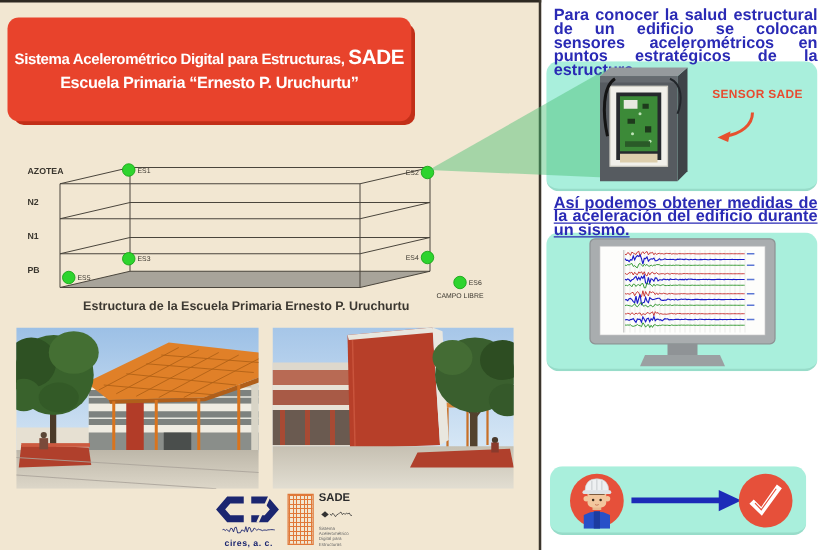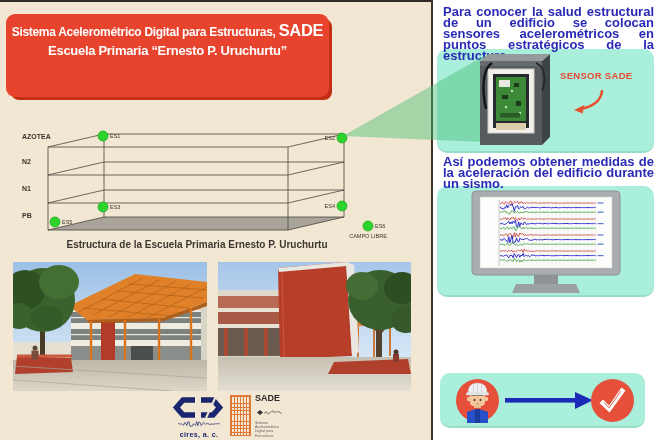--- a/index.html
+++ b/index.html
@@ -8,21 +8,21 @@
           font-family:"Liberation Sans",sans-serif;}
   .abs{position:absolute;}
 
   
   #left-panel{left:0;top:0;width:433px;height:440px;background:#f2e7d2;}
   #top-line{left:0;top:0;width:433px;height:2px;background:#2e2922;}
   #v-sep{left:431px;top:0;width:2px;height:440px;background:#3b352c;z-index:3;}
 
   
   #banner{left:6px;top:14px;width:323px;height:83px;background:#e8432c;border-radius:9px;
-          box-shadow:4px 4px 0 -1px #c22f18;color:#ffffff;text-align:center;padding-top:8px;z-index:2;}
+          box-shadow:4px 4px 0 -1px #c22f18;color:#ffffff;text-align:center;padding-top:24px;z-index:2;}
   #banner .l1{font-size:12px;font-weight:bold;letter-spacing:-0.3px;line-height:16px;}
   #banner .l1 .acr{font-size:16.5px;}
   #banner .l2{font-size:13px;font-weight:bold;letter-spacing:-0.3px;line-height:17px;margin-top:2px;}
   #banner .l3{font-size:13px;font-weight:bold;letter-spacing:-0.3px;line-height:17px;margin-top:2px;}
 
   svg text{font-family:"Liberation Sans",sans-serif;}
 
   
   .para{width:211px;color:#2a2ab5;font-size:13px;font-weight:bold;line-height:11px;
         text-align:justify;z-index:2;}
@@ -259,28 +259,28 @@
       <circle cx="30" cy="56" r="1.2" fill="#bfe3b8"></circle>
       <circle cx="36" cy="40" r="1.2" fill="#bfe3b8"></circle>
       <circle cx="44" cy="62" r="1.2" fill="#bfe3b8"></circle>
       <rect x="24" y="62" width="20" height="4.5" fill="#2a5a28"></rect>
     </g>
     <rect x="20" y="72" width="30" height="7" fill="#dcceac"></rect>
     <path d="M16,12 C6,18 6,40 10,58" stroke="#141414" stroke-width="2.4" fill="none"></path>
     <path d="M60,12 C70,16 70,30 66,40" stroke="#22262a" stroke-width="1.6" fill="none"></path>
   </svg>
 
-  <div class="abs" id="sensor-label" style="left:560px;top:70px;width:92px;">SENSOR SADE</div>
+  <div class="abs" id="sensor-label" style="left:560px;top:70px;width:92px;text-align:center;">SENSOR SADE</div>
 
   <svg class="abs" style="left:572px;top:88px;z-index:6;" width="34" height="26" viewBox="0 0 34 26">
     <path d="M30,2 C30,12 21,19 8,21" stroke="#e6502f" stroke-width="2.4" fill="none"></path>
     <polygon points="2,22 12.5,17 10.5,25.5" fill="#e6502f"></polygon>
   </svg>
 
-  <div class="abs para" style="left:443px;top:156px;">Así podemos obtener medidas de la aceleración del edificio durante un sismo.</div>
+  <div class="abs para" style="left:443px;top:156px;text-decoration:underline;">Así podemos obtener medidas de la aceleración del edificio durante un sismo.</div>
 
   <div class="abs mintbox" style="left:437px;top:186px;width:217px;height:111px;"></div>
 
   <svg class="abs" style="left:470px;top:190px;z-index:2;" width="156" height="106" viewBox="0 0 156 106">
     <rect x="2" y="1" width="148" height="84" rx="4" fill="#a9adaf" stroke="#8e9294"></rect>
     <rect x="10" y="7" width="132" height="71" fill="#fdfdfb" stroke="#c8c8c8" stroke-width="0.5"></rect>
     <g id="screen-grid">
         <line x1="30" y1="10" x2="30" y2="76" stroke="#e4e4e4" stroke-width="0.6"></line>
         <line x1="34" y1="10" x2="34" y2="76" stroke="#e4e4e4" stroke-width="0.6"></line>
         <line x1="38" y1="10" x2="38" y2="76" stroke="#e4e4e4" stroke-width="0.6"></line>

